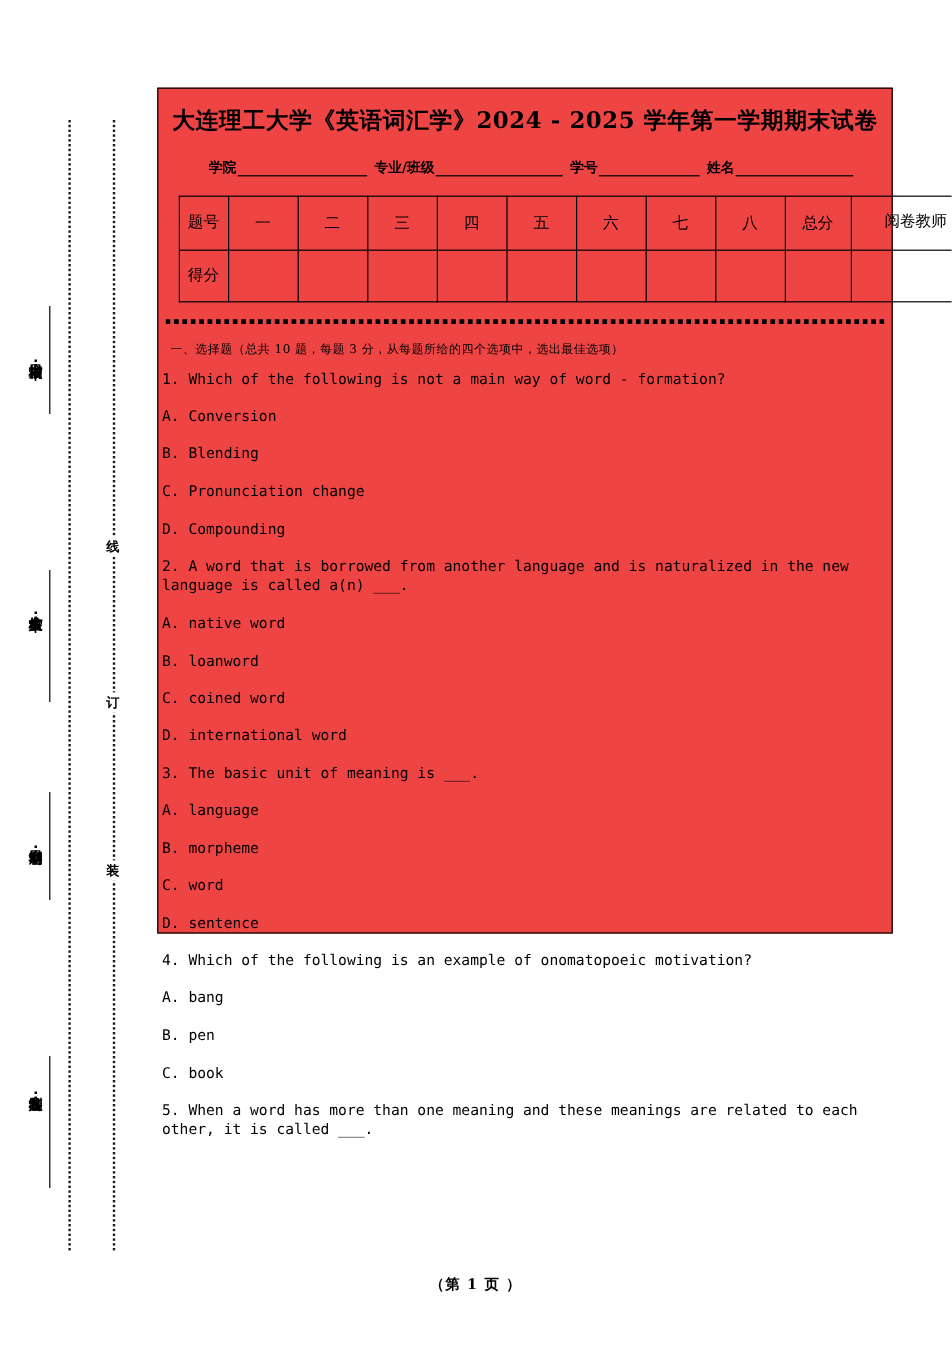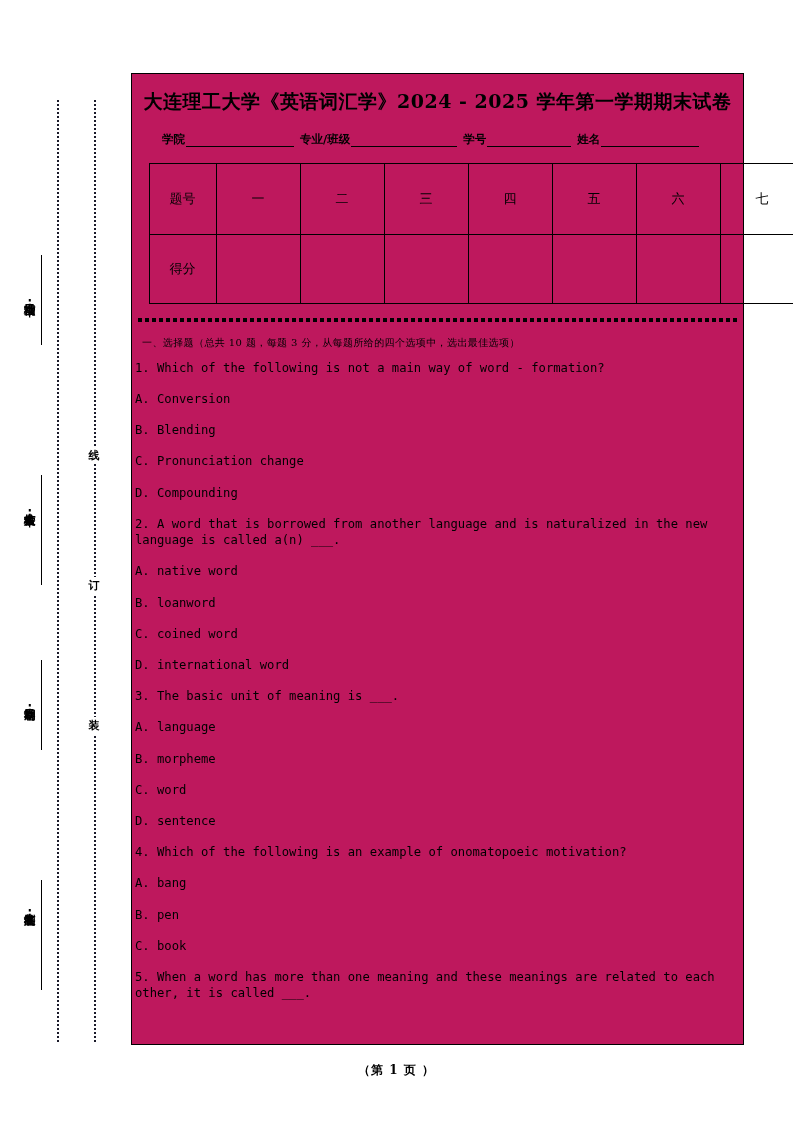--- a/index.html
+++ b/index.html
@@ -64,42 +64,42 @@
     padding: 3px 0;
     line-height: 1;
   }
 
   
   .sheet {
     position: absolute;
     left: 131px;
     top: 73px;
     width: 613px;
-    height: 972px;
+    height: 705px;
     border: 1.5px solid #000;
     box-sizing: border-box;
-    background: #be185d;
+    background: #ef4444;
   }
 
   .title {
     text-align: center;
     font-family: "DejaVu Serif", serif;
     font-size: 19px;
     font-weight: bold;
     letter-spacing: 0.5px;
     margin: 16px 6px 0 6px;
     line-height: 1.25;
     white-space: nowrap;
   }
 
   
   .info-line {
     display: flex;
     align-items: center;
-    margin: 18px 22px 0 30px;
+    margin: 18px 22px 0 42px;
     font-family: "DejaVu Serif", serif;
     font-size: 11.5px;
     font-weight: bold;
     white-space: nowrap;
   }
   .info-field { display: flex; align-items: flex-end; }
   .info-label { padding-right: 1px; }
   .info-blank {
     border-bottom: 1px solid #000;
     height: 13px;
@@ -120,21 +120,21 @@
     width: 100%;
     table-layout: fixed;
     font-family: "DejaVu Serif", serif;
   }
   table.score td {
     border: 1px solid #000;
     text-align: center;
     vertical-align: middle;
     font-size: 13px;
     font-weight: normal;
-    padding: 16px;
+    padding: 3px;
   }
   td.hdr-stub {
     width: 34px;
     font-size: 12.5px;
     line-height: 1.25;
     padding: 4px 0;
   }
   td.num-col { width: 51px; }
   td.total-col { width: 48px; font-size: 12.5px; }
   td.teacher-col { width: 101px; font-size: 12.5px; line-height: 1.3; }

